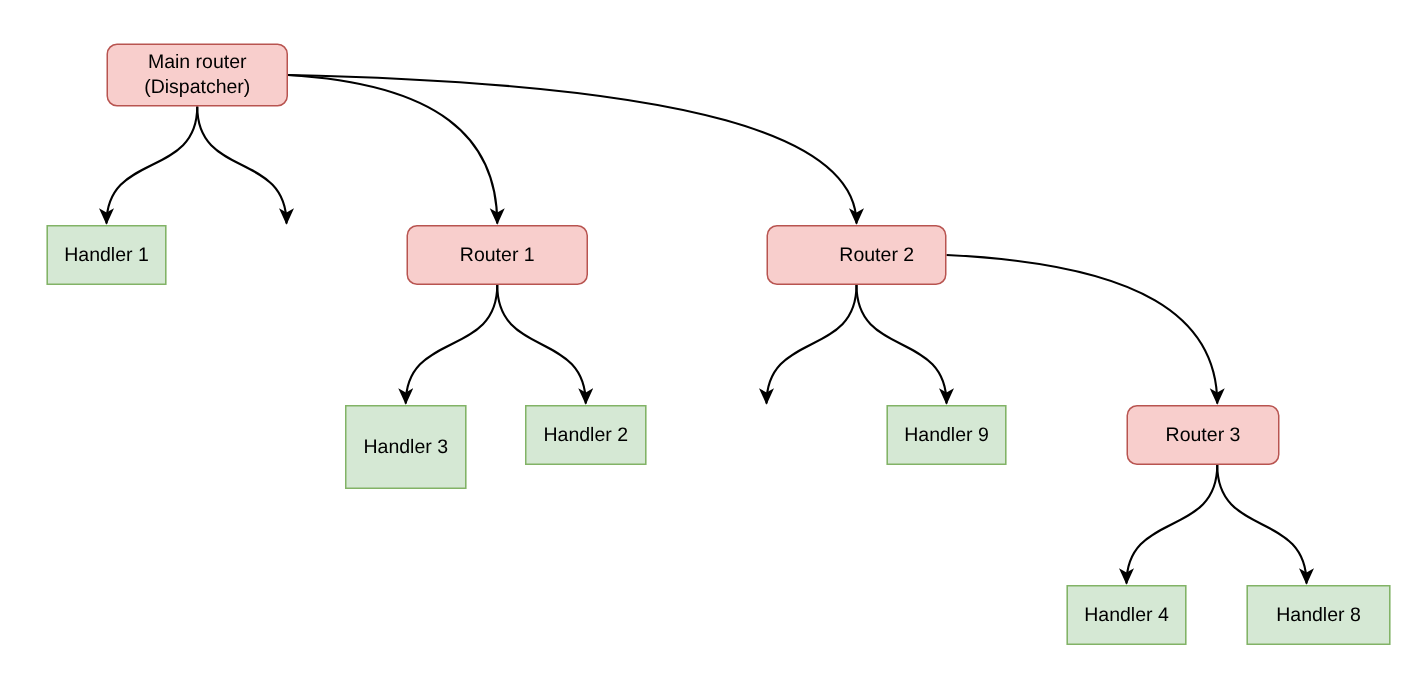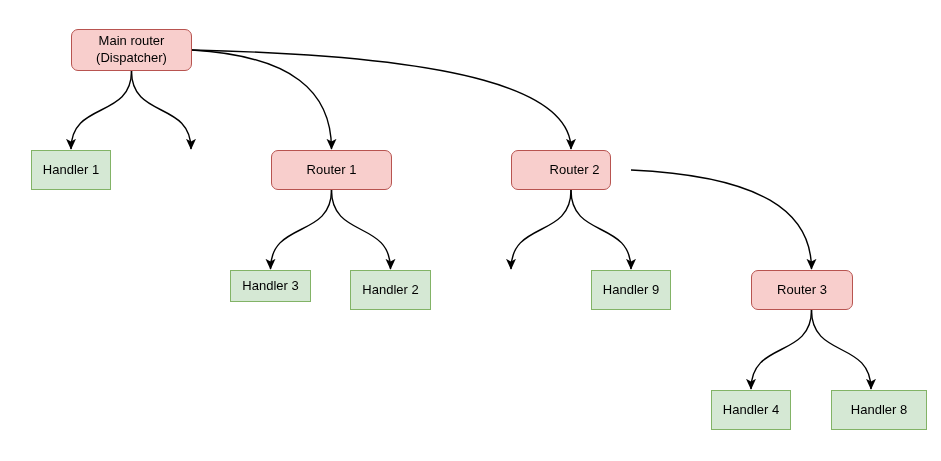--- a/index.html
+++ b/index.html
@@ -77,24 +77,24 @@
 <div class="node router" style="left: 71px; top: 29px; width: 121px; height: 42px;">
       <span class="node-label">Main router
 (Dispatcher)</span>
     </div>
     <div class="node handler" style="left: 31px; top: 150px; width: 80px; height: 40px;">
       <span class="node-label">Handler 1</span>
     </div>
     <div class="node router" style="left: 271px; top: 150px; width: 121px; height: 40px;">
       <span class="node-label">Router 1</span>
     </div>
-    <div class="node router" style="left: 511px; top: 150px; width: 100px; height: 40px; padding-left: 27px;">
+    <div class="node router" style="left: 511px; top: 150px; width: 120px; height: 40px; padding-left: 27px;">
       <span class="node-label">Router 2</span>
     </div>
-    <div class="node handler" style="left: 230px; top: 270px; width: 81px; height: 32px;">
+    <div class="node handler" style="left: 230px; top: 270px; width: 81px; height: 56px;">
       <span class="node-label">Handler 3</span>
     </div>
     <div class="node handler" style="left: 350px; top: 270px; width: 81px; height: 40px;">
       <span class="node-label">Handler 2</span>
     </div>
     <div class="node handler" style="left: 591px; top: 270px; width: 80px; height: 40px;">
       <span class="node-label">Handler 9</span>
     </div>
     <div class="node router" style="left: 751px; top: 270px; width: 102px; height: 40px;">
       <span class="node-label">Router 3</span>

